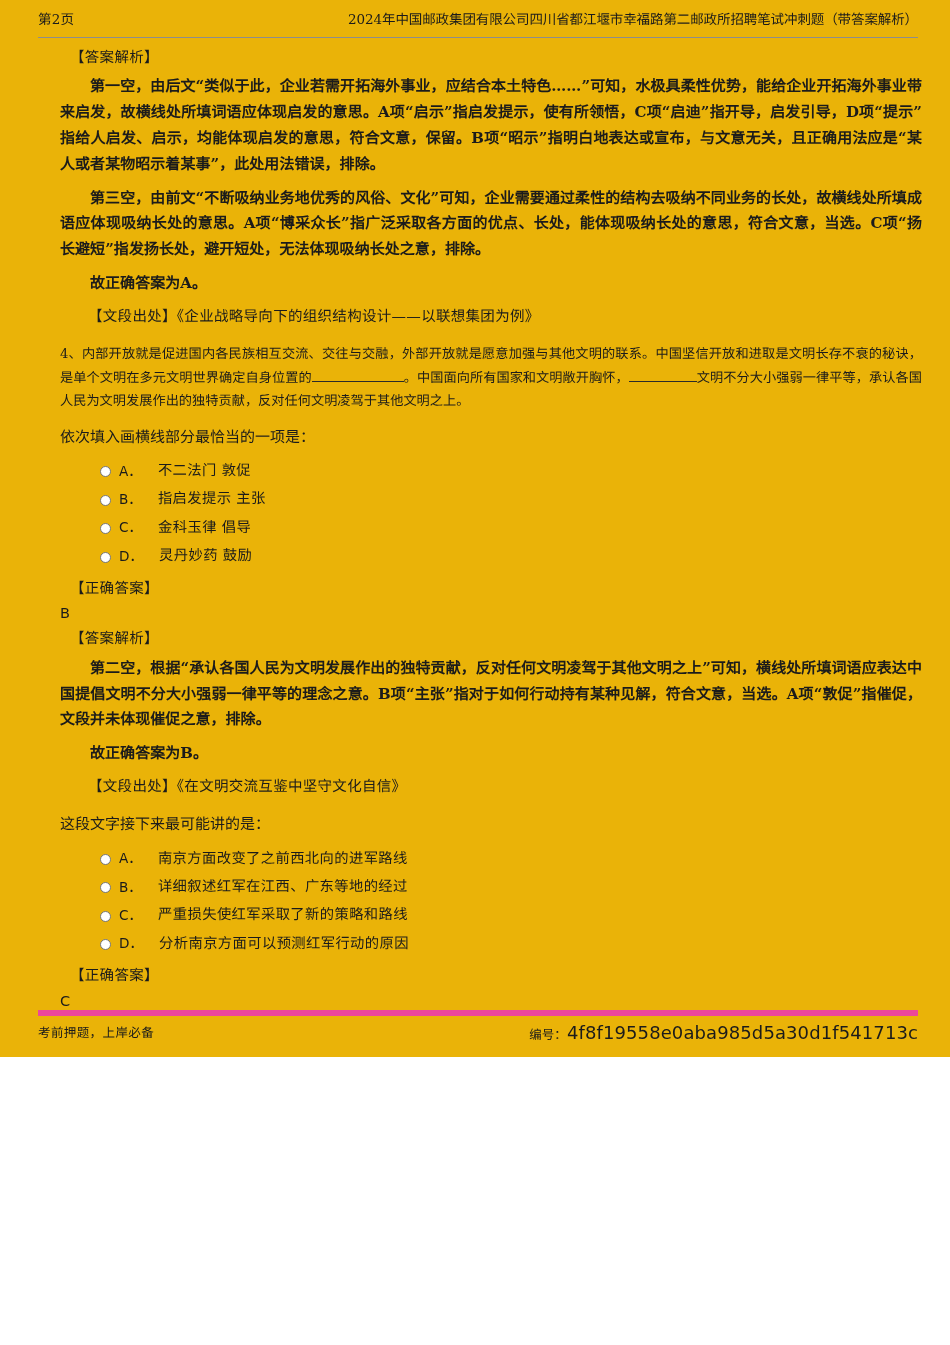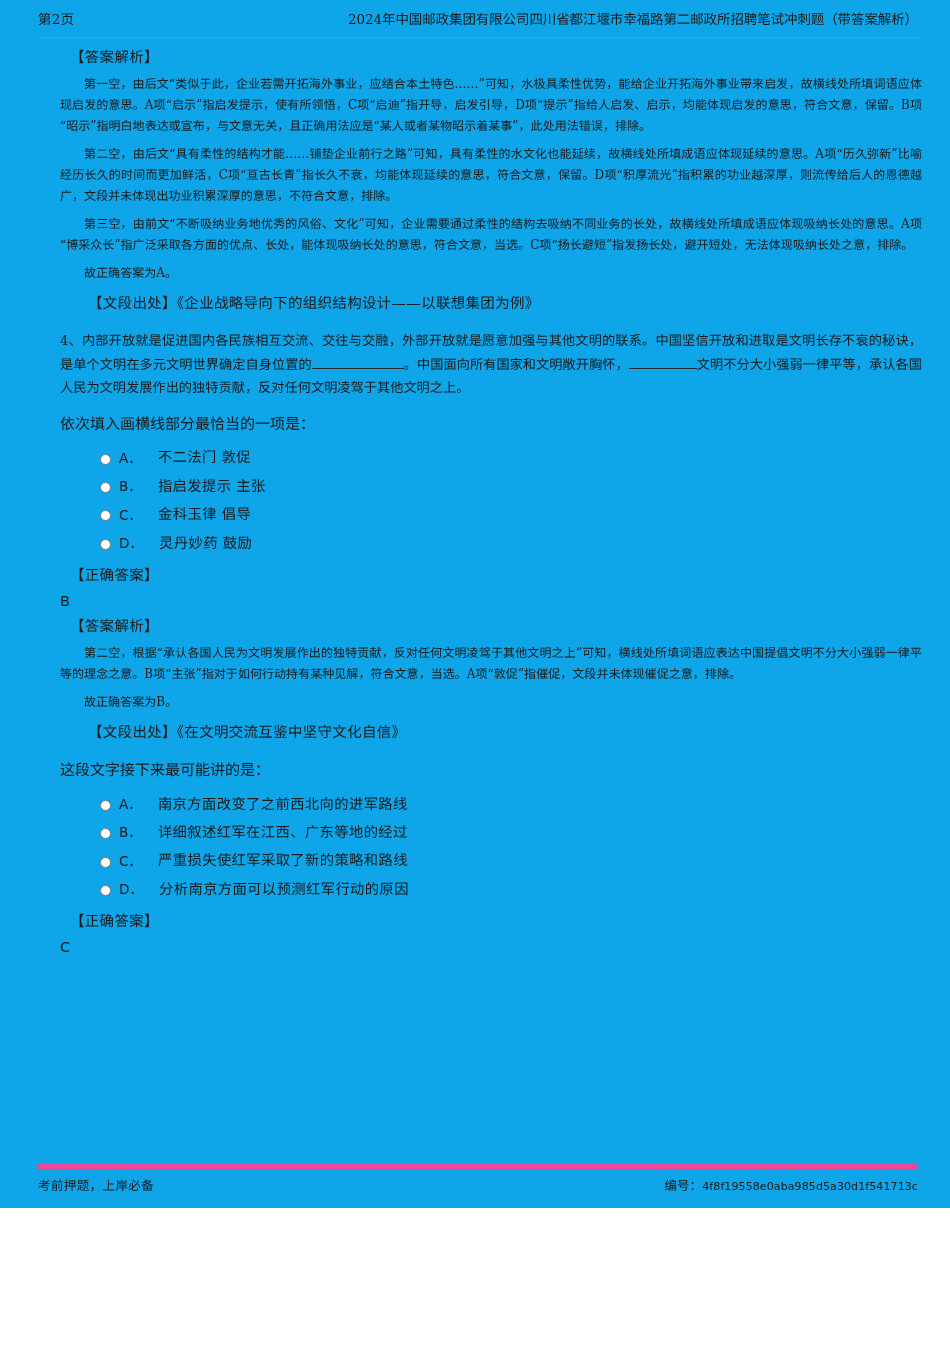--- a/index.html
+++ b/index.html
@@ -8,23 +8,23 @@
     padding: 0;
     background: #ffffff;
   }
   body {
     font-family: "DejaVu Serif", "Liberation Serif", serif;
     color: #1b1b1b;
   }
   .page {
     position: relative;
     width: 950px;
-    height: 1208px;
+    height: 1057px;
     margin: 0 auto;
-    background: #0ea5e9;
+    background: #eab308;
     box-sizing: border-box;
     overflow: hidden;
   }
 
   
   .page-header {
     position: absolute;
     top: 8px;
     left: 38px;
     right: 32px;
@@ -56,27 +56,28 @@
   }
 
   .bracket-label {
     font-size: 14.5px;
     line-height: 1.55;
     margin: 4px 0 6px 10px;
     letter-spacing: 0.3px;
   }
 
   .para {
-    font-size: 12px;
+    font-size: 15px;
     line-height: 1.72;
     text-align: justify;
     text-justify: inter-ideograph;
     margin: 0 0 8px 0;
     text-indent: 2em;
     letter-spacing: 0.05px;
+    font-weight: bold;
   }
 
   .q-stem {
     font-size: 13.2px;
     line-height: 1.78;
     text-align: justify;
     text-justify: inter-ideograph;
     margin: 0 0 12px 0;
     letter-spacing: 0.02px;
   }
@@ -160,39 +161,38 @@
   .footer-left {
     letter-spacing: 0.4px;
     white-space: nowrap;
   }
   .footer-right {
     letter-spacing: 0.1px;
     white-space: nowrap;
   }
   .footer-code {
     font-family: "DejaVu Sans", "Liberation Sans", sans-serif;
-    font-size: 11px;
+    font-size: 18px;
   }
 </style>
 </head>
 <body>
 
 <div class="page">
 
   <div class="page-header">
     <span class="header-page-no">第2页</span>
     <span class="header-title">2024年中国邮政集团有限公司四川省都江堰市幸福路第二邮政所招聘笔试冲刺题（带答案解析）</span>
   </div>
 
   <div class="content">
 
     <div class="bracket-label">【答案解析】</div>
 
     <p class="para">第一空，由后文“类似于此，企业若需开拓海外事业，应结合本土特色……”可知，水极具柔性优势，能给企业开拓海外事业带来启发，故横线处所填词语应体现启发的意思。A项“启示”指启发提示，使有所领悟，C项“启迪”指开导，启发引导，D项“提示”指给人启发、启示，均能体现启发的意思，符合文意，保留。B项“昭示”指明白地表达或宣布，与文意无关，且正确用法应是“某人或者某物昭示着某事”，此处用法错误，排除。</p>
-    <p class="para">第二空，由后文“具有柔性的结构才能……铺垫企业前行之路”可知，具有柔性的水文化也能延续，故横线处所填成语应体现延续的意思。A项“历久弥新”比喻经历长久的时间而更加鲜活，C项“亘古长青”指长久不衰，均能体现延续的意思，符合文意，保留。D项“积厚流光”指积累的功业越深厚，则流传给后人的恩德越广，文段并未体现出功业积累深厚的意思，不符合文意，排除。</p>
     <p class="para">第三空，由前文“不断吸纳业务地优秀的风俗、文化”可知，企业需要通过柔性的结构去吸纳不同业务的长处，故横线处所填成语应体现吸纳长处的意思。A项“博采众长”指广泛采取各方面的优点、长处，能体现吸纳长处的意思，符合文意，当选。C项“扬长避短”指发扬长处，避开短处，无法体现吸纳长处之意，排除。</p>
     <p class="para">故正确答案为A。</p>
 
     <div class="source-line">
       <span>【文段出处】</span><span>《企业战略导向下的组织结构设计——以联想集团为例》</span>
     </div>
 
     <p class="q-stem"><span>4、</span><span>内部开放就是促进国内各民族相互交流、交往与交融，外部开放就是愿意加强与其他文明的联系。中国坚信开放和进取是文明长存不衰的秘诀，是单个文明在多元文明世界确定自身位置的</span><span class="blank-line blank-long"></span><span>。中国面向所有国家和文明敞开胸怀，</span><span class="blank-line blank-short"></span><span>文明不分大小强弱一律平等，承认各国人民为文明发展作出的独特贡献，反对任何文明凌驾于其他文明之上。</span></p>
 
     <p class="q-prompt">依次填入画横线部分最恰当的一项是：</p>

